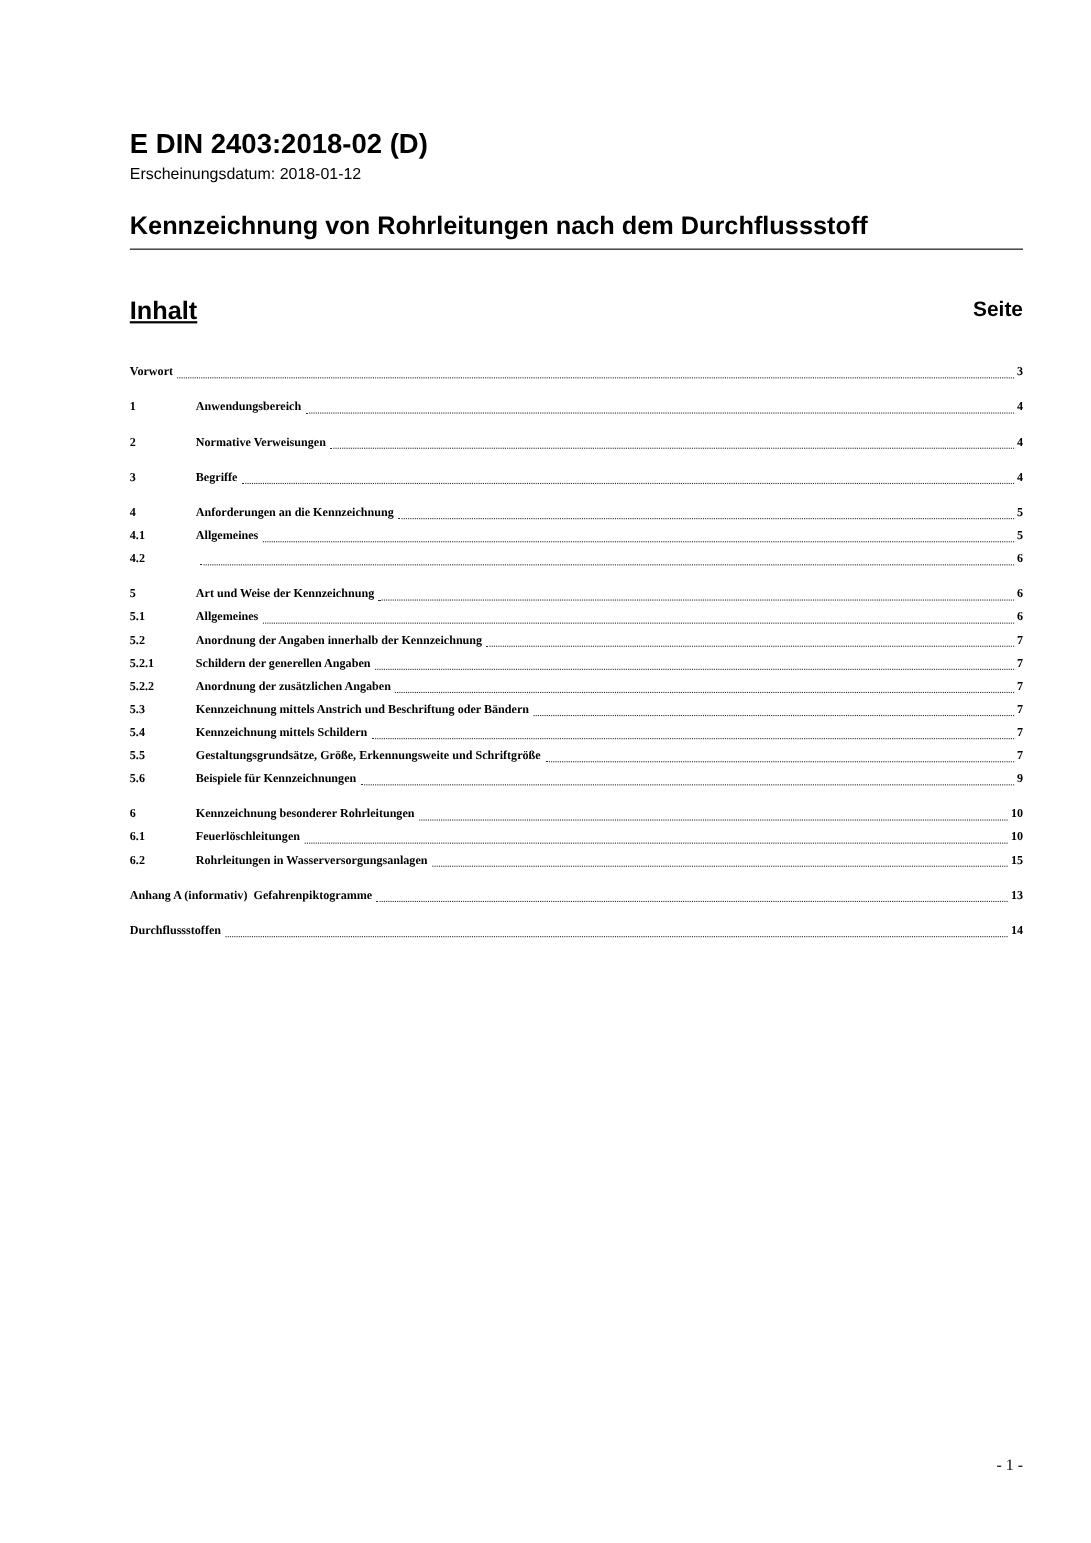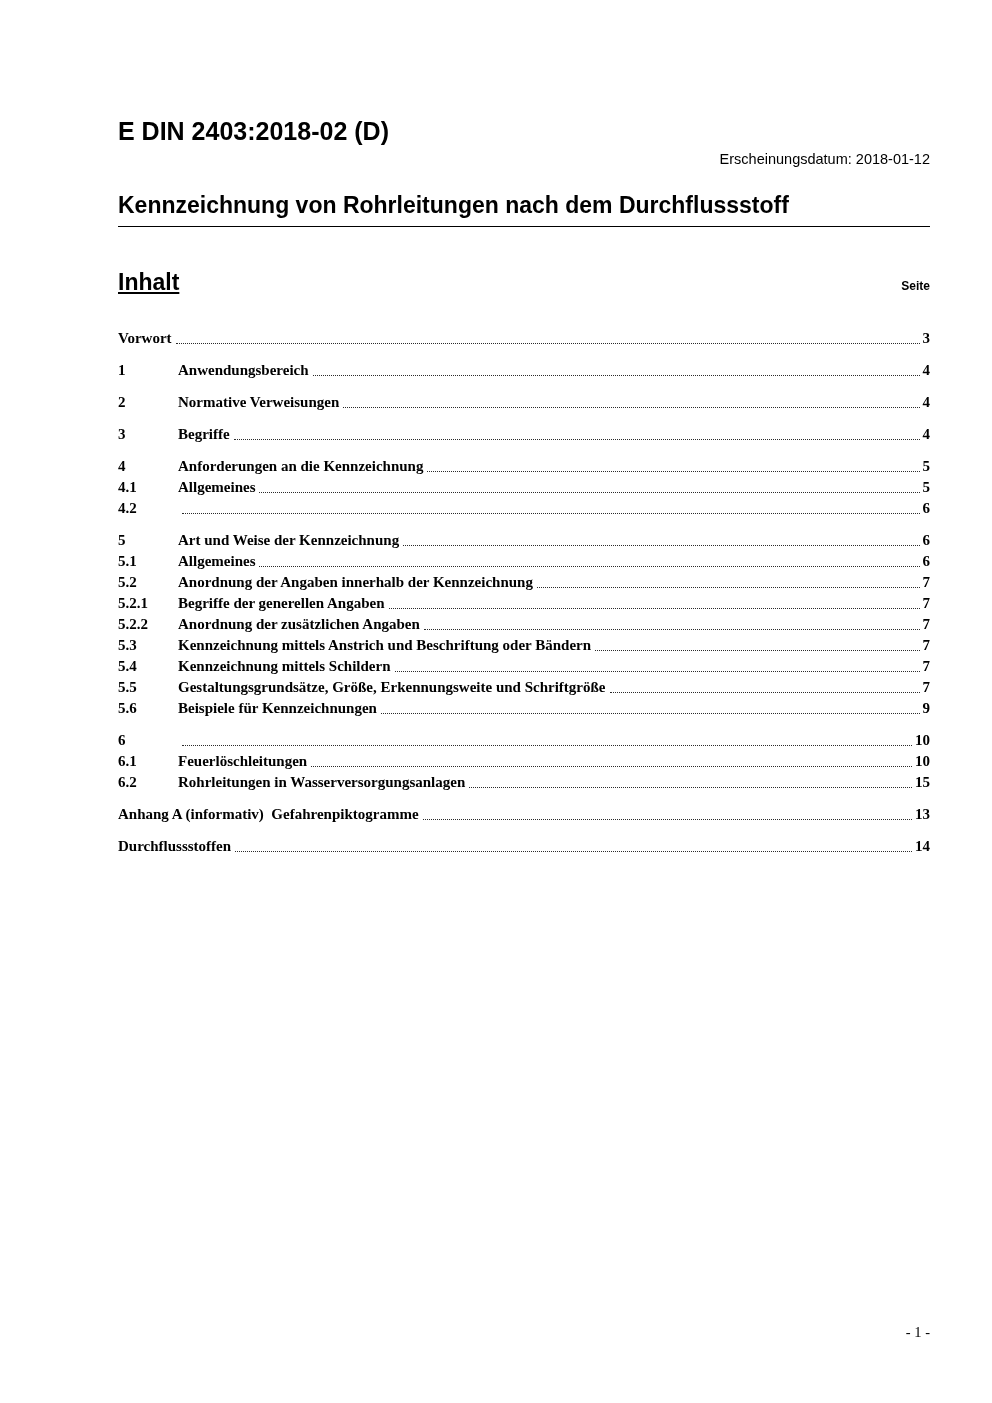--- a/index.html
+++ b/index.html
@@ -18,50 +18,49 @@
     padding: 118px 62px 0 118px;
   }
   .doc-code {
     font-size: 25px;
     font-weight: bold;
     line-height: 1.1;
   }
   .pub-date {
     font-size: 14.5px;
     margin-top: 5px;
-    text-align: right;
   }
   .doc-title {
     font-size: 23px;
     font-weight: bold;
     margin-top: 25px;
     padding-bottom: 7px;
     border-bottom: 1.5px solid #000000;
   }
   .inhalt-row {
     display: flex;
     align-items: flex-end;
     justify-content: space-between;
     margin-top: 42px;
   }
   .inhalt {
     font-size: 23px;
     font-weight: bold;
     text-decoration: underline;
   }
   .seite {
-    font-size: 12px;
+    font-size: 19px;
     font-weight: bold;
     padding-bottom: 3px;
   }
   .toc {
     margin-top: 32px;
     font-family: "Liberation Serif", serif;
     font-weight: bold;
-    font-size: 15px;
+    font-size: 11px;
   }
   .toc-group { margin-bottom: 11px; }
   .toc-row {
     display: flex;
     align-items: flex-end;
     line-height: 21px;
   }
   .toc-num {
     width: 60px;
     flex: none;
@@ -163,21 +162,21 @@
           <span class="toc-page">6</span>
         </div>
         <div class="toc-row">
           <span class="toc-num">5.2</span>
           <span class="toc-title">Anordnung der Angaben innerhalb der Kennzeichnung</span>
           <span class="toc-leader"></span>
           <span class="toc-page">7</span>
         </div>
         <div class="toc-row">
           <span class="toc-num">5.2.1</span>
-          <span class="toc-title">Begriffe der generellen Angaben</span>
+          <span class="toc-title">Schildern der generellen Angaben</span>
           <span class="toc-leader"></span>
           <span class="toc-page">7</span>
         </div>
         <div class="toc-row">
           <span class="toc-num">5.2.2</span>
           <span class="toc-title">Anordnung der zusätzlichen Angaben</span>
           <span class="toc-leader"></span>
           <span class="toc-page">7</span>
         </div>
         <div class="toc-row">
@@ -201,20 +200,21 @@
         <div class="toc-row">
           <span class="toc-num">5.6</span>
           <span class="toc-title">Beispiele für Kennzeichnungen</span>
           <span class="toc-leader"></span>
           <span class="toc-page">9</span>
         </div>
       </div>
       <div class="toc-group">
         <div class="toc-row">
           <span class="toc-num">6</span>
+          <span class="toc-title">Kennzeichnung besonderer Rohrleitungen</span>
           <span class="toc-leader"></span>
           <span class="toc-page">10</span>
         </div>
         <div class="toc-row">
           <span class="toc-num">6.1</span>
           <span class="toc-title">Feuerlöschleitungen</span>
           <span class="toc-leader"></span>
           <span class="toc-page">10</span>
         </div>
         <div class="toc-row">

